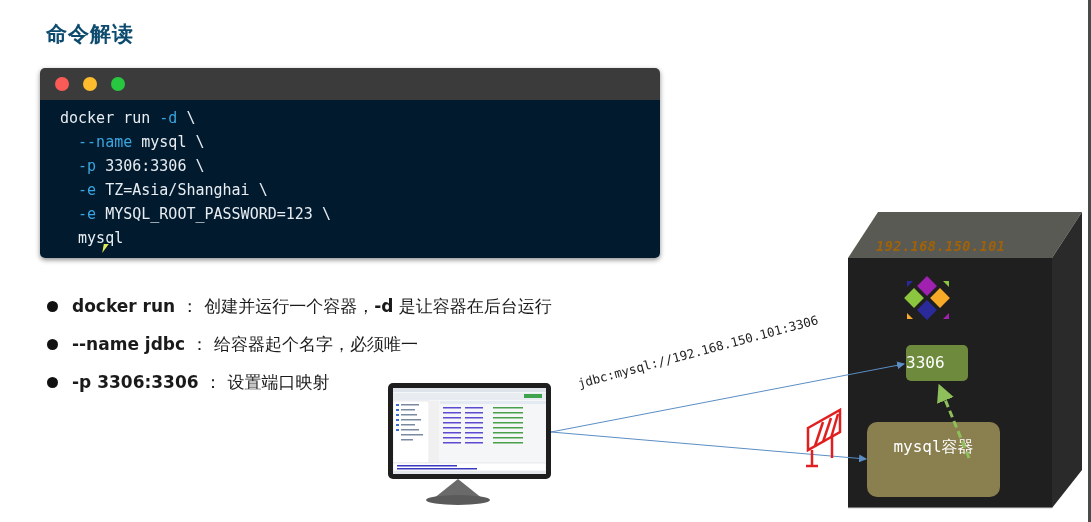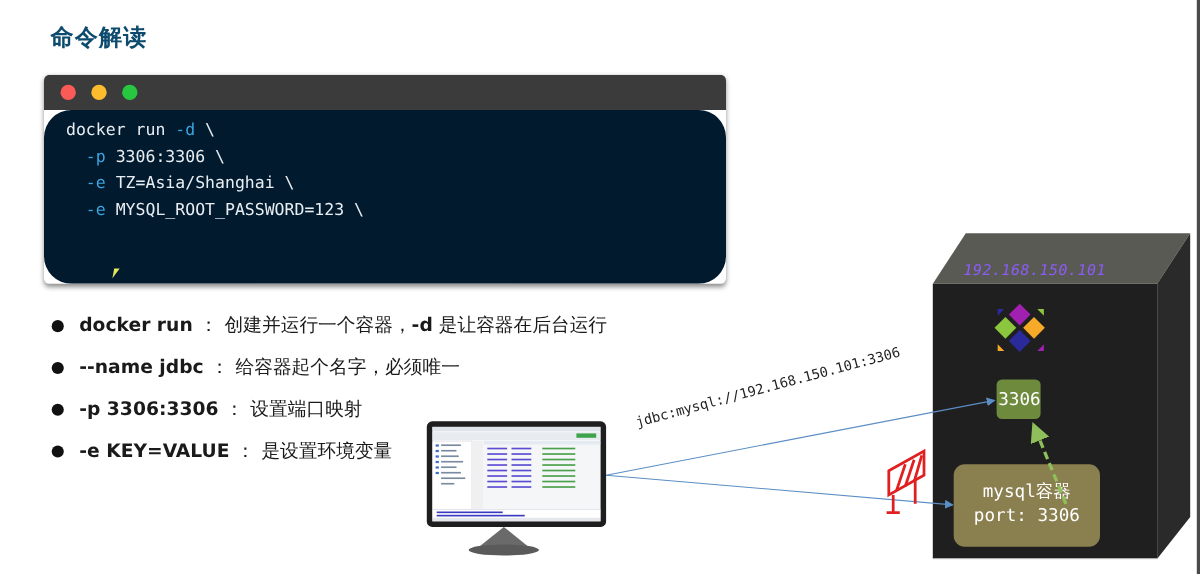--- a/index.html
+++ b/index.html
@@ -5,67 +5,68 @@
   html, body { margin:0; padding:0; }
   body { width:1091px; height:522px; background:#ffffff; position:relative; overflow:hidden; font-family:"Liberation Sans","DejaVu Sans",sans-serif; }
   .right-edge { position:absolute; left:1088px; top:0; width:3px; height:522px; background:#4a4a4a; }
   .title { position:absolute; left:46px; top:20px; font-size:21px; font-weight:bold; color:#0c4a6e; font-family:"DejaVu Sans",sans-serif; letter-spacing:1px; }
   .term { position:absolute; left:40px; top:68px; width:620px; height:190px; border-radius:5px; box-shadow:0 2px 5px rgba(0,0,0,0.45); overflow:hidden; }
   .term-bar { height:32px; background:#3b3b3b; position:relative; }
   .dot { position:absolute; top:9px; width:14px; height:14px; border-radius:50%; }
   .dot.red { left:15px; background:#fb5b57; }
   .dot.yellow { left:43px; background:#fdbb2e; }
   .dot.green { left:71px; background:#27c840; }
-  .term-body { background:#011a2e; height:158px; padding:6px 0 0 20px; box-sizing:border-box; font-family:"DejaVu Sans Mono",monospace; font-size:15px; color:#e8edf2;border-radius:25px; }
+  .term-body { background:#011a2e; height:158px; padding:6px 0 0 20px; box-sizing:border-box; font-family:"DejaVu Sans Mono",monospace; font-size:15px; color:#e8edf2; }
   .line { height:24px; line-height:24px; white-space:pre; }
   .flag { color:#3aa5e0; }
   .cursor { position:absolute; left:103px; top:244px; width:0; height:0; border-left:5px solid #e4e85a; border-top:0; border-bottom:9px solid transparent; transform:skewX(-10deg); }
-  .bullets { position:absolute; left:46px; top:282px; }
+  .bullets { position:absolute; left:46px; top:292px; }
   .bullet { position:relative; height:38px; line-height:28px; font-size:17px; color:#1a1a1a; font-family:"DejaVu Sans",sans-serif; padding-left:26px; white-space:nowrap; }
   .bullet::before { content:""; position:absolute; left:1px; top:9px; width:11px; height:11px; background:#111; border-radius:50%; }
   .bullet b { font-weight:bold; }
   .sep { margin:0 6px; }
   
   .monitor { position:absolute; left:388px; top:383px; width:163px; height:96px; background:#1e1e1e; border-radius:5px; box-sizing:border-box; padding:5px; }
   .screen { width:100%; height:100%; background:#f4f6f8; position:relative; overflow:hidden; }
   .stand { position:absolute; left:433px; top:479px; width:0; height:0; border-left:25px solid transparent; border-right:25px solid transparent; border-bottom:20px solid #6a6a6a; }
   .stand-base { position:absolute; left:426px; top:495px; width:64px; height:10px; background:#5a5a5a; border-radius:50%; }
   .link-label { position:absolute; left:580px; top:376px; transform:rotate(-15deg); transform-origin:left bottom; font-family:"DejaVu Sans Mono",monospace; font-size:12.5px; color:#222; white-space:nowrap; }
-  .ip-label { position:absolute; left:876px; top:238px; font-family:"DejaVu Sans Mono",monospace; font-style:italic; font-size:13.5px; color:#8b5cf6; letter-spacing:0.5px; }
-  .port-box { position:absolute; left:906px; top:345px; width:40px; height:36px; background:#6e8b3d; border-radius:5px; color:#fff; font-family:"DejaVu Sans Mono",monospace; font-size:16px; line-height:36px; text-align:right; }
+  .ip-label { position:absolute; left:876px; top:238px; font-family:"DejaVu Sans Mono",monospace; font-style:italic; font-size:13.5px; color:#a16207; letter-spacing:0.5px;font-weight:bold; }
+  .port-box { position:absolute; left:906px; top:345px; width:62px; height:36px; background:#6e8b3d; border-radius:5px; color:#fff; font-family:"DejaVu Sans Mono",monospace; font-size:16px; line-height:36px; text-align:left; }
   .container-box { position:absolute; left:867px; top:422px; width:133px; height:75px; background:#8a7f4f; border-radius:10px; color:#fff; font-family:"DejaVu Sans Mono",monospace; font-size:16px; text-align:center; box-sizing:border-box; padding-top:14px; line-height:22px; }
   svg.overlay { position:absolute; left:0; top:0; }
 </style>
 </head>
 <body>
 
 <div class="right-edge"></div>
 
 <div class="title">命令解读</div>
 
 <div class="term">
   <div class="term-bar">
     <span class="dot red"></span>
     <span class="dot yellow"></span>
     <span class="dot green"></span>
   </div>
   <div class="term-body">
     <div class="line"><span>docker run </span><span class="flag">-d</span><span> \</span></div>
+    <div class="line"><span>  </span><span class="flag">--name</span><span> mysql \</span></div>
     <div class="line"><span>  </span><span class="flag">-p</span><span> 3306:3306 \</span></div>
     <div class="line"><span>  </span><span class="flag">-e</span><span> TZ=Asia/Shanghai \</span></div>
     <div class="line"><span>  </span><span class="flag">-e</span><span> MYSQL_ROOT_PASSWORD=123 \</span></div>
+    <div class="line"><span>  </span><span>mysql</span></div>
   </div>
 </div>
 <div class="cursor"></div>
 
 <div class="bullets">
   <div class="bullet"><b>docker run</b><span class="sep">：</span><span>创建并运行一个容器，</span><b>-d</b><span> 是让容器在后台运行</span></div>
   <div class="bullet"><b>--name jdbc</b><span class="sep">：</span><span>给容器起个名字，必须唯一</span></div>
   <div class="bullet"><b>-p 3306:3306</b><span class="sep">：</span><span>设置端口映射</span></div>
-  <div class="bullet"><b>-e KEY=VALUE</b><span class="sep">：</span><span>是设置环境变量</span></div>
 </div>
 
 <svg class="overlay" width="1091" height="522">
   <defs>
     <marker id="ah" markerWidth="8" markerHeight="8" refX="7" refY="4" orient="auto">
       <path d="M0,0 L8,4 L0,8 z" fill="#5b8ec4"></path>
     </marker>
     <marker id="gh" markerWidth="6" markerHeight="6" refX="3" refY="3" orient="auto">
       <path d="M0,0 L6,3 L0,6 z" fill="#8fbf5a"></path>
     </marker>
@@ -101,21 +102,20 @@
     <line x1="832" y1="436" x2="832" y2="458"></line>
     <line x1="806" y1="466" x2="818" y2="466"></line>
   </g>
 </svg>
 
 <div class="link-label">jdbc:mysql://192.168.150.101:3306</div>
 <div class="ip-label">192.168.150.101</div>
 <div class="port-box">3306</div>
 <div class="container-box">
   <div>mysql容器</div>
-  <div>port: 3306</div>
 </div>
 
 <svg class="overlay" width="1091" height="522">
   <line x1="969" y1="458" x2="942" y2="392" stroke="#8fbf5a" stroke-width="3" stroke-dasharray="7,4" marker-end="url(#gh)"></line>
   <defs>
     <marker id="gh" markerWidth="6" markerHeight="6" refX="3" refY="3" orient="auto">
       <path d="M0,0 L6,3 L0,6 z" fill="#8fbf5a"></path>
     </marker>
   </defs>
 </svg>

